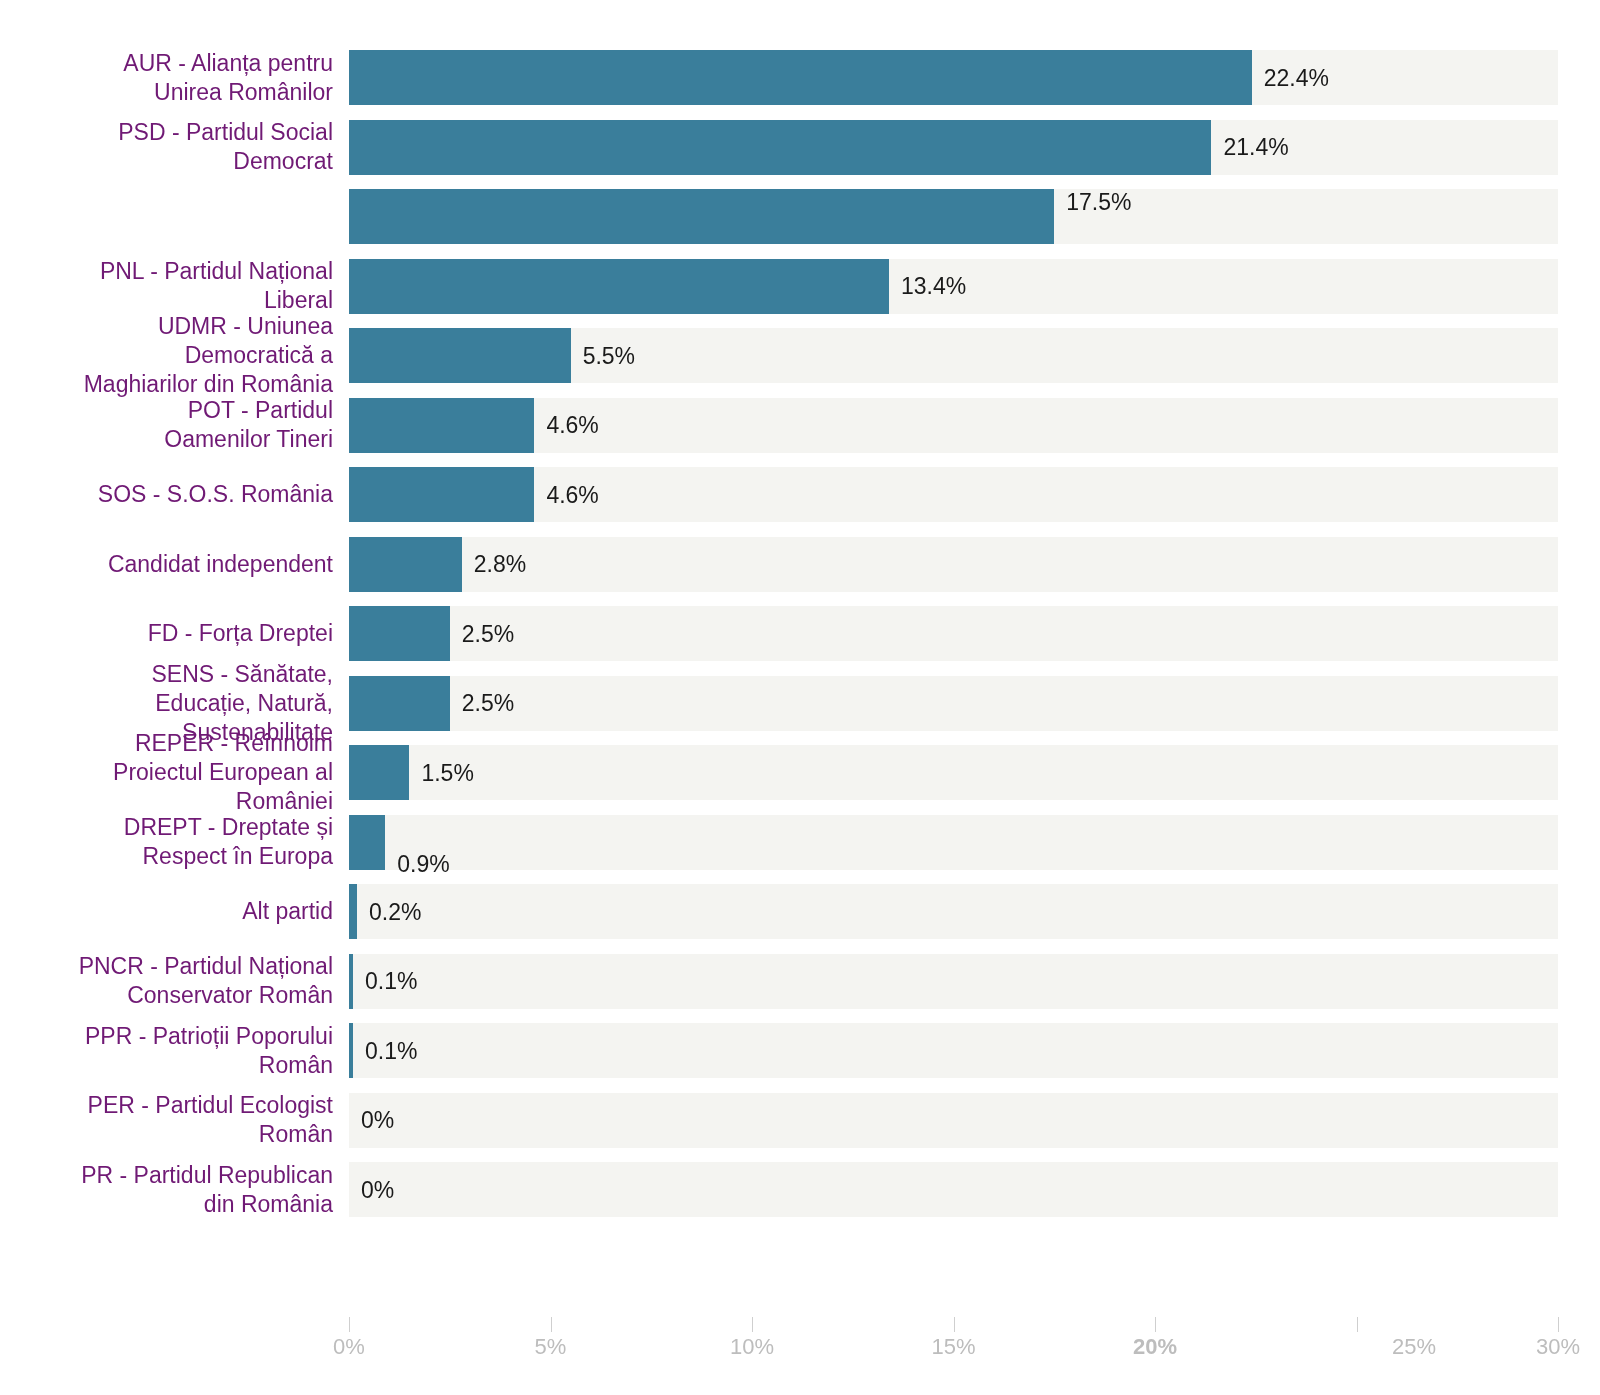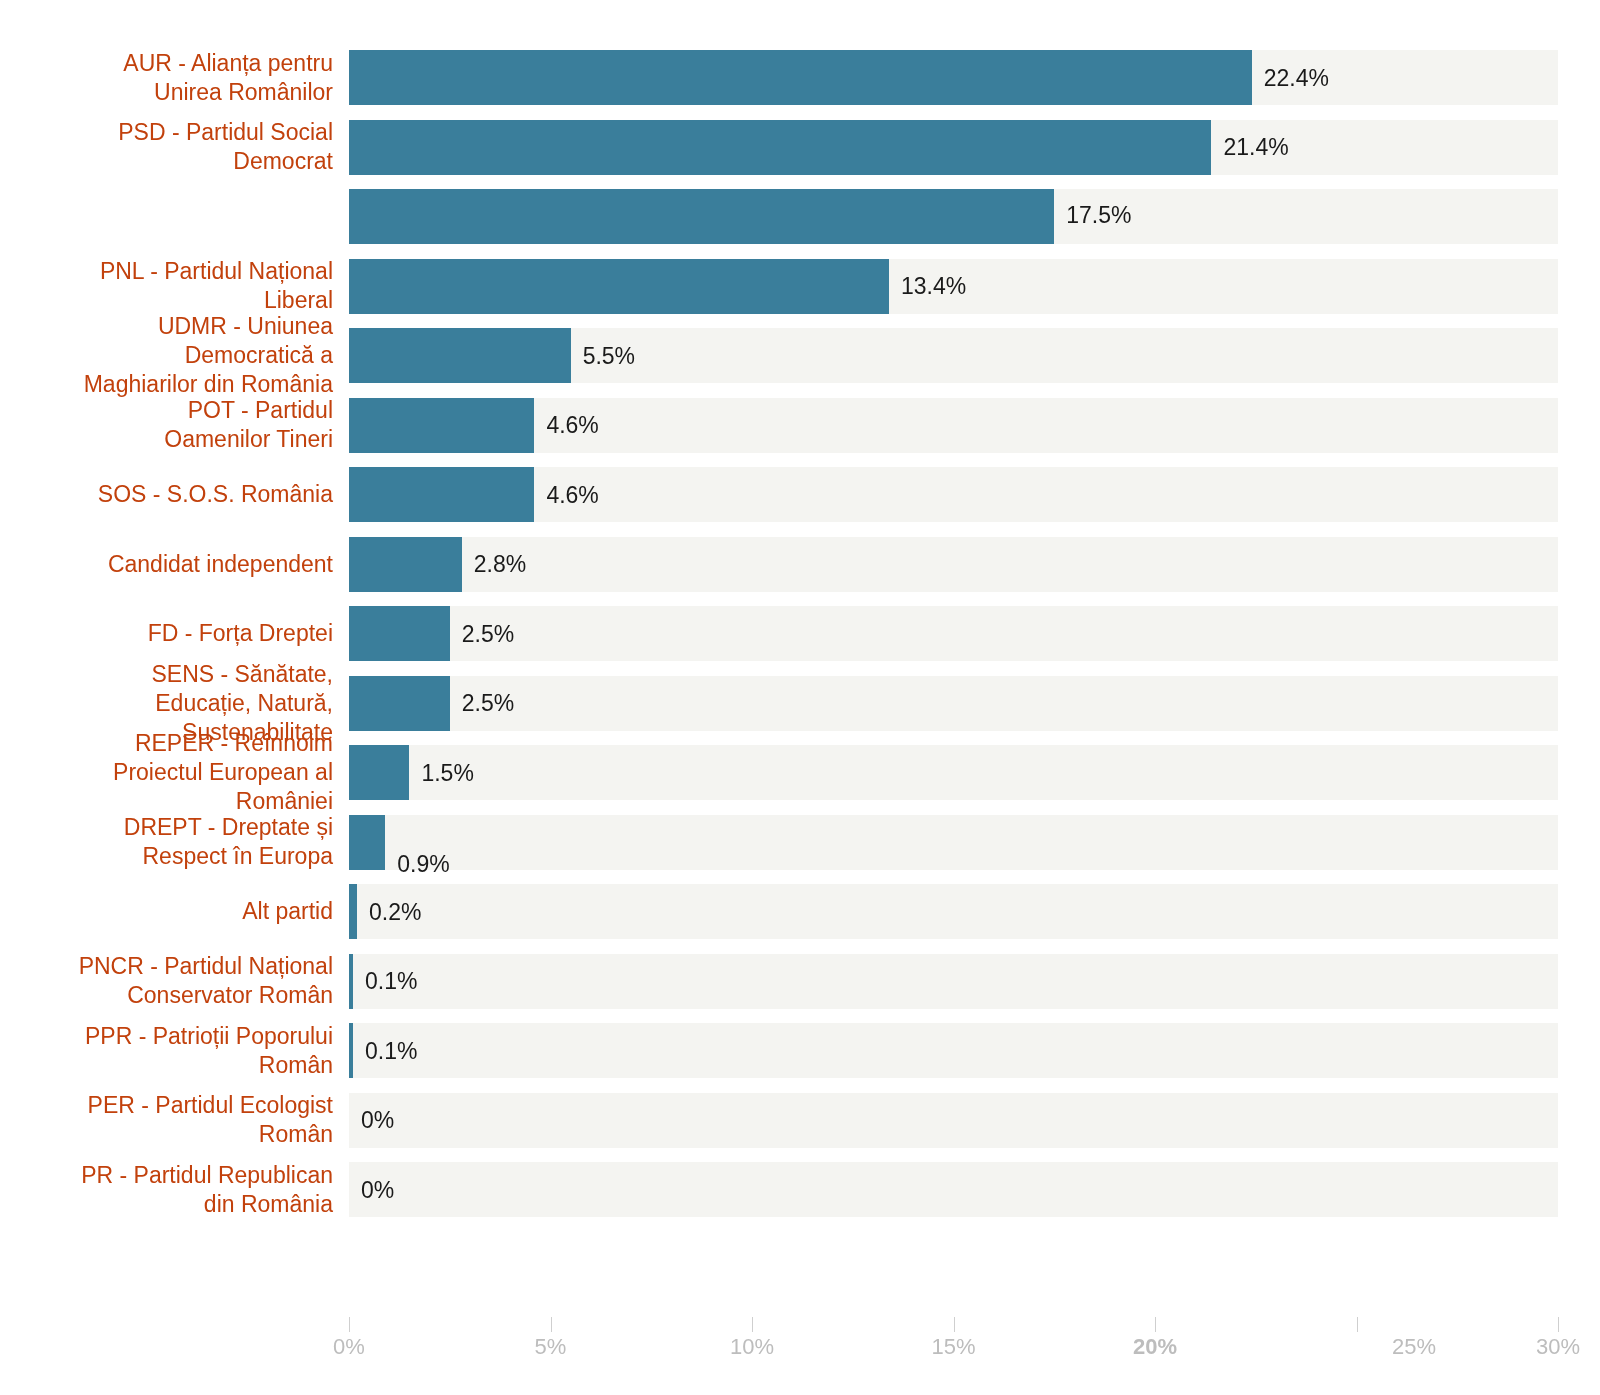--- a/index.html
+++ b/index.html
@@ -29,21 +29,21 @@
     height: 1395px;
   }
 
   .row-label {
     position: absolute;
     left: 0;
     width: 335px;
     text-align: right;
     font-size: 23px;
     line-height: 29px;
-    color: #c2410c;
+    color: #701a75;
     display: flex;
     align-items: center;
     justify-content: flex-end;
     box-sizing: border-box;
     padding-right: 2px;
   }
   .row-label span { display: block; }
 
   .track {
     position: absolute;
@@ -116,21 +116,21 @@
           <span>Democrat</span>
         </div>
       </div>
       <div class="track" style="top: 119.5px; height: 55px;">
         <div class="bar" title="21.4%" style="width: 862.42px; background: rgb(58, 126, 155);"></div>
       </div>
       <div class="value-label" style="left: 1223.42px; top: 136px;">21.4%</div>
       <div class="track" style="top: 189px; height: 55px;">
         <div class="bar" title="17.5%" style="width: 705.25px; background: rgb(58, 126, 155);"></div>
       </div>
-      <div class="value-label" style="left: 1066.25px; top: 204px;">17.5%</div>
+      <div class="value-label" style="left: 1066.25px; top: 191px;">17.5%</div>
       <div class="row-label" style="top: 258.5px; height: 55px;">
         <div>
           <span>PNL - Partidul Național</span>
           <span>Liberal</span>
         </div>
       </div>
       <div class="track" style="top: 258.5px; height: 55px;">
         <div class="bar" title="13.4%" style="width: 540.02px; background: rgb(58, 126, 155);"></div>
       </div>
       <div class="value-label" style="left: 901.02px; top: 275px;">13.4%</div>

